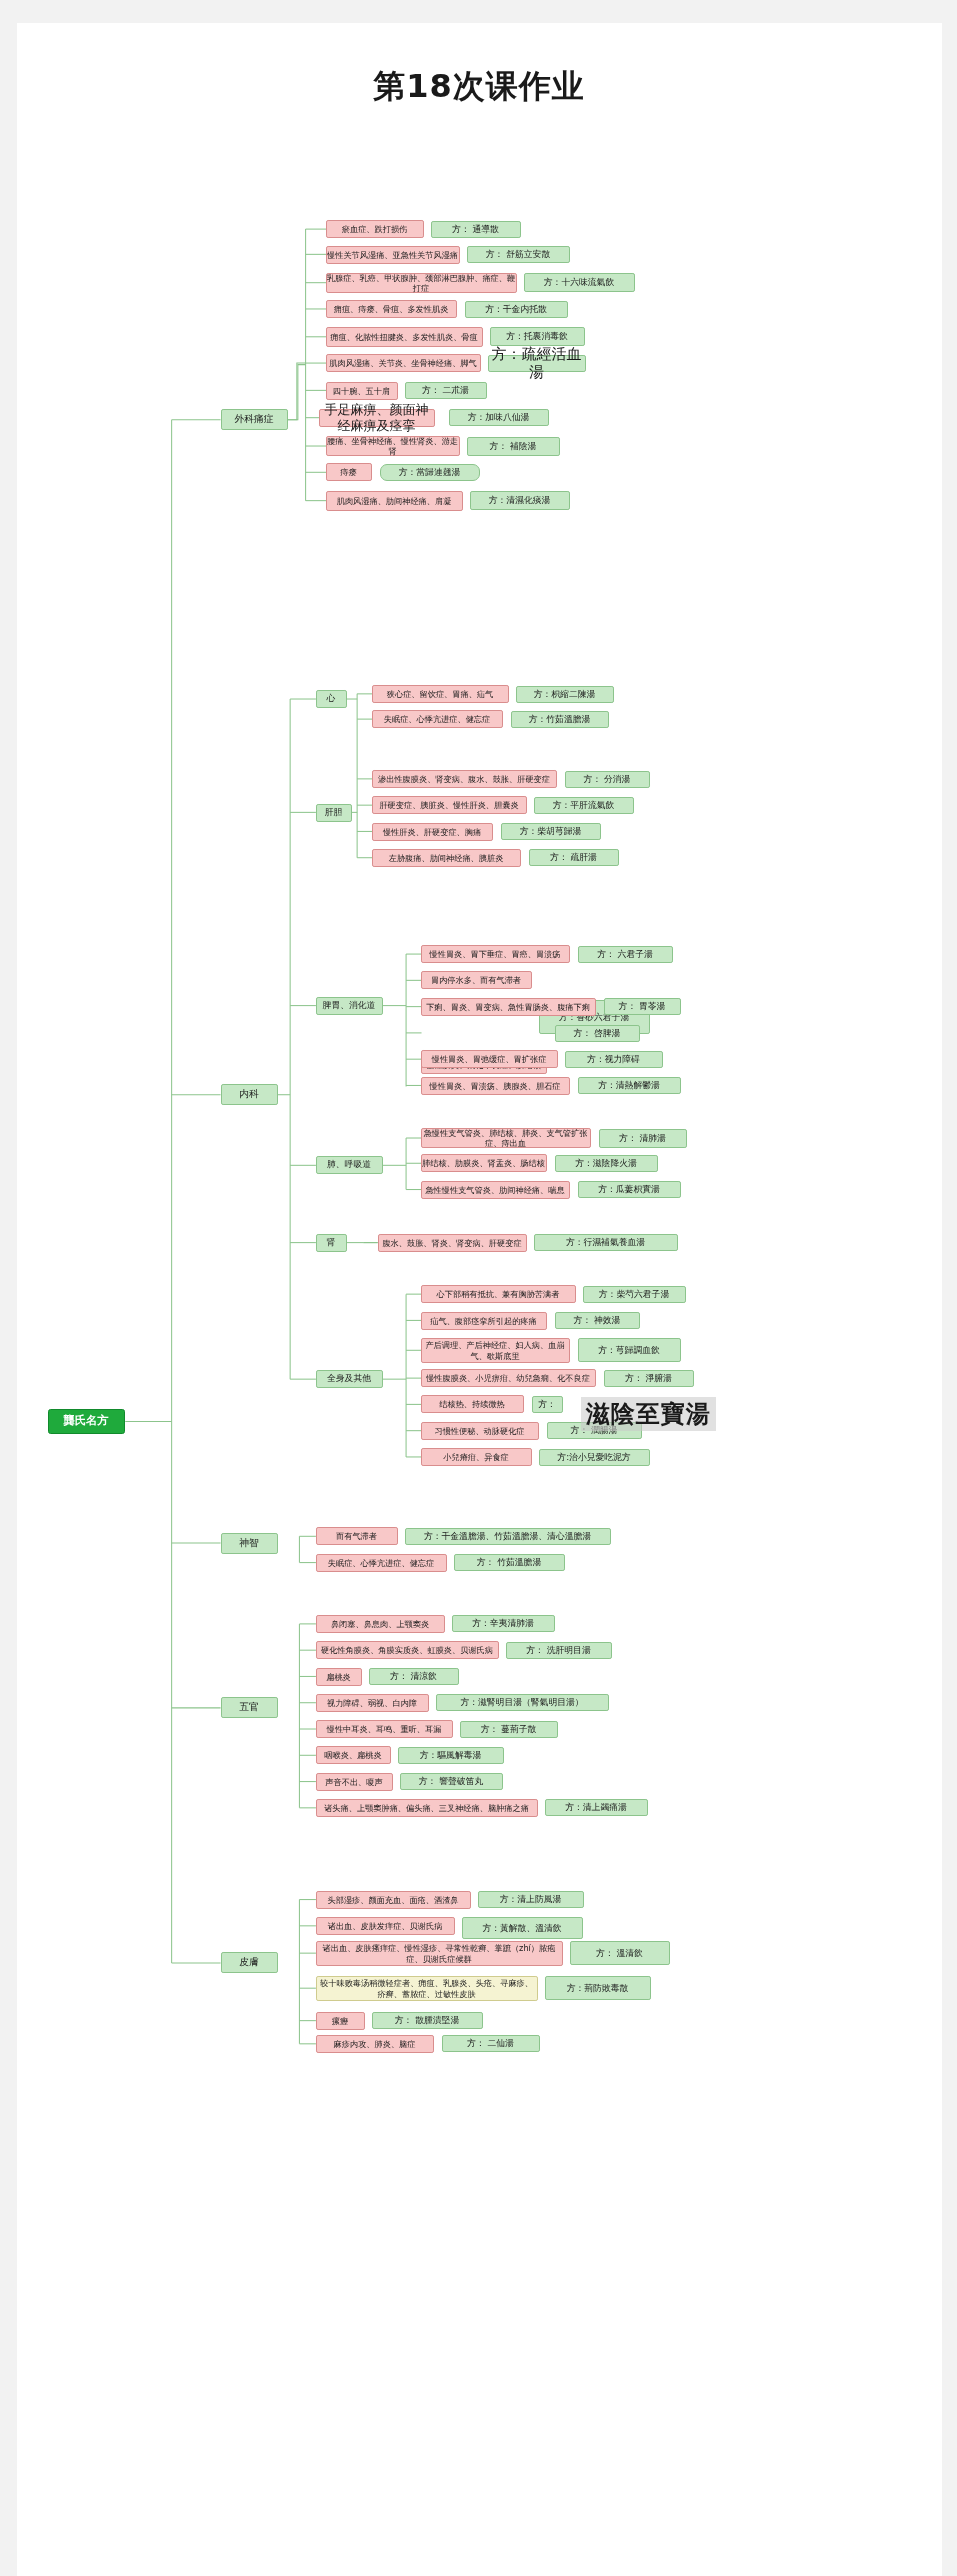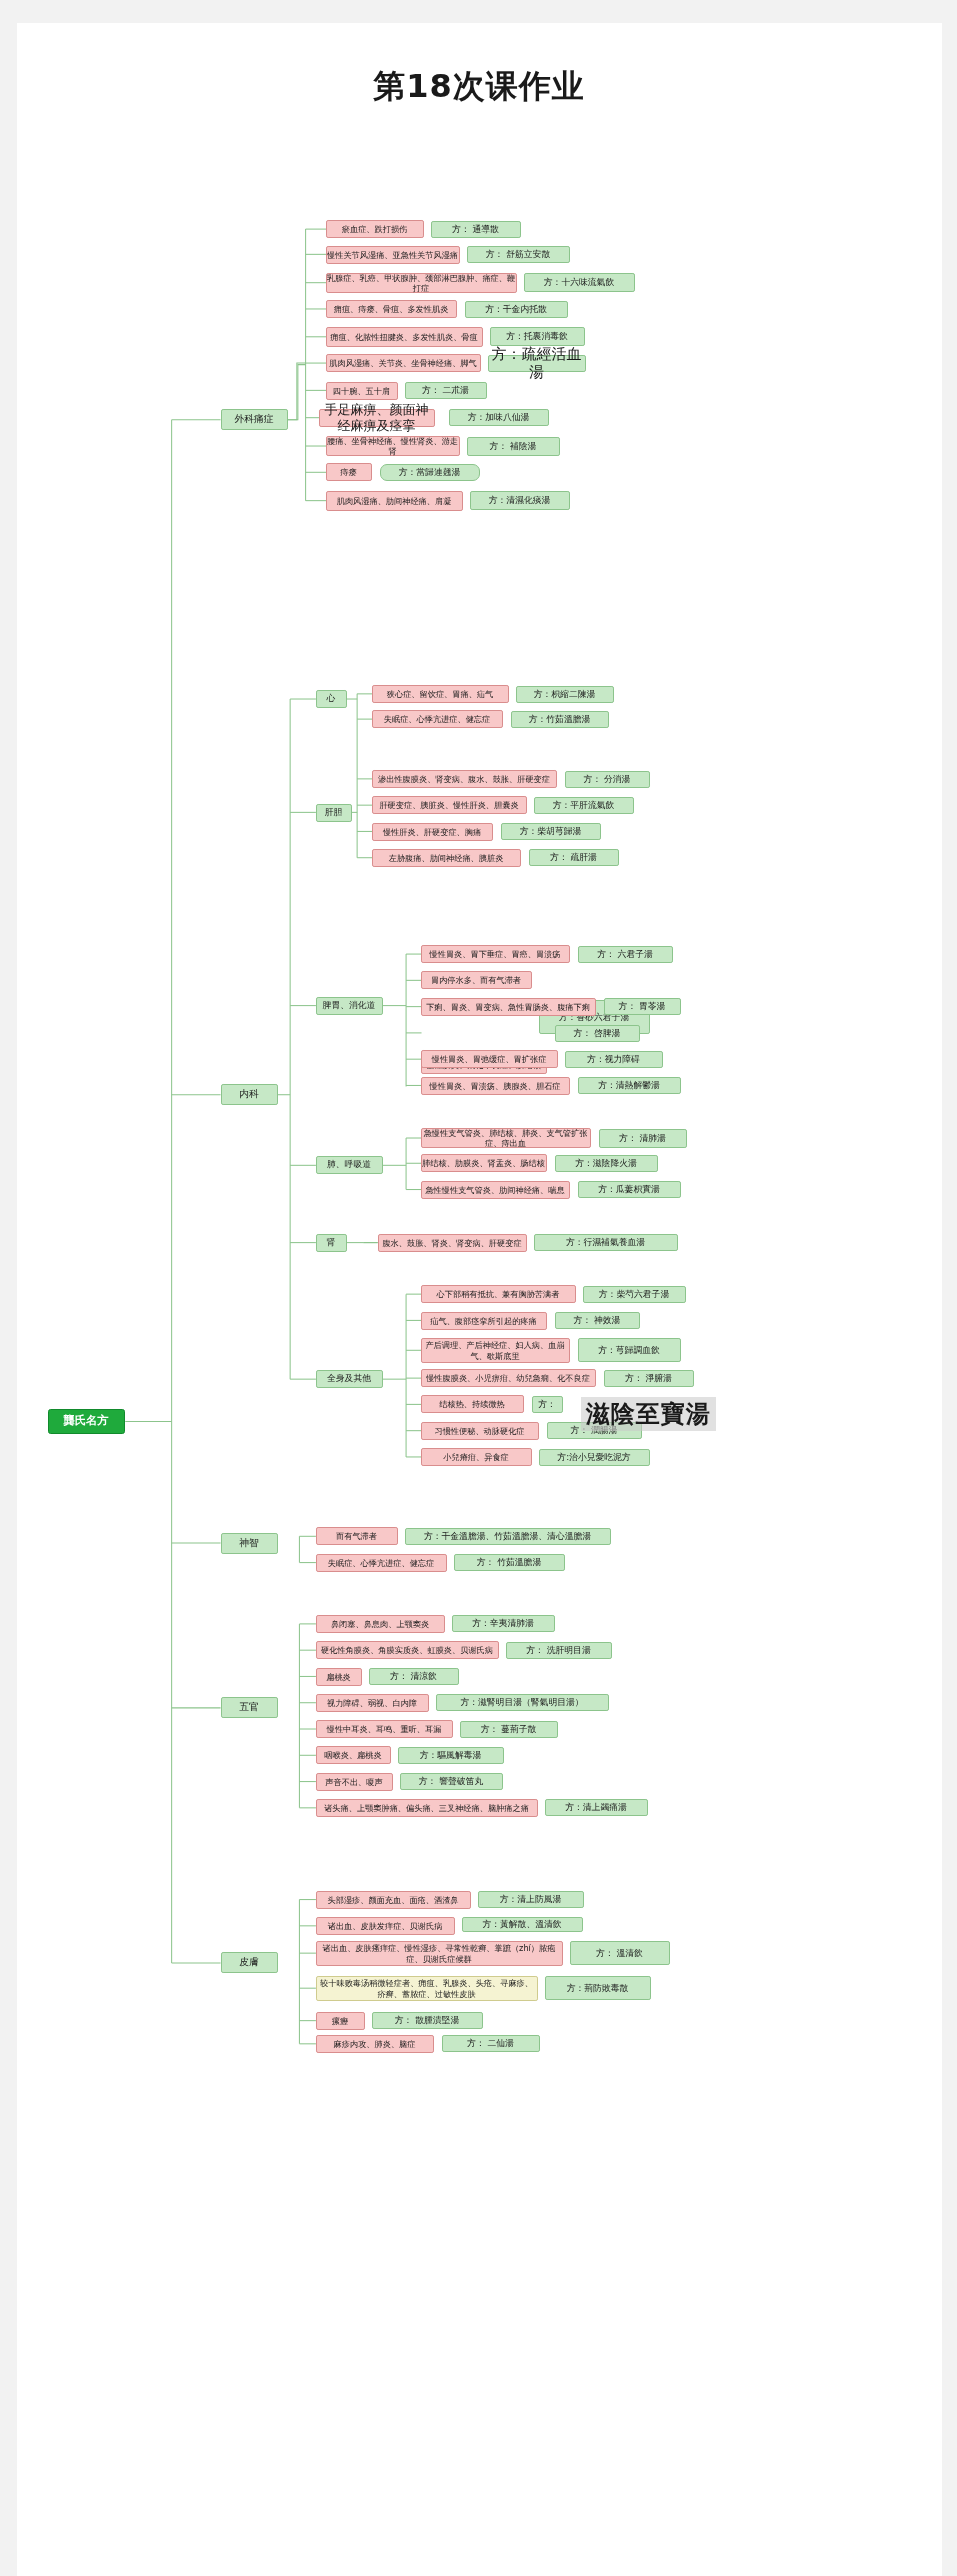--- a/index.html
+++ b/index.html
@@ -263,21 +263,21 @@
         <div class="node rx" style="left: 443px; top: 1698px; width: 98px; height: 16.5px; font-size: 8.8px;">方：  蔓荊子散</div>
         <div class="node cond" style="left: 299px; top: 1723px; width: 75px; height: 17.5px; font-size: 8.2px;">咽喉炎、扁桃炎</div>
         <div class="node rx" style="left: 381px; top: 1724px; width: 106px; height: 16.5px; font-size: 8.8px;">方：驅風解毒湯</div>
         <div class="node cond" style="left: 299px; top: 1750px; width: 77px; height: 17.5px; font-size: 8.2px;">声音不出、嗄声</div>
         <div class="node rx" style="left: 383px; top: 1750px; width: 103px; height: 16.5px; font-size: 8.8px;">方：  響聲破笛丸</div>
         <div class="node cond" style="left: 299px; top: 1776px; width: 222px; height: 17.5px; font-size: 8.2px;">诸头痛、上颚窦肿痛、偏头痛、三叉神经痛、脑肿痛之痛</div>
         <div class="node rx" style="left: 528px; top: 1776px; width: 103px; height: 16.5px; font-size: 8.8px;">方：清上蠲痛湯</div>
         <div class="node cond" style="left: 299px; top: 1868px; width: 155px; height: 17.5px; font-size: 8.2px;">头部湿疹、颜面充血、面疮、酒渣鼻</div>
         <div class="node rx" style="left: 461px; top: 1868px; width: 106px; height: 16.5px; font-size: 8.8px;">方：清上防風湯</div>
         <div class="node cond" style="left: 299px; top: 1894px; width: 139px; height: 17.5px; font-size: 8.2px;">诸出血、皮肤发痒症、贝谢氏病</div>
-        <div class="node rx" style="left: 445px; top: 1894px; width: 121px; height: 15px; font-size: 8.8px;">方：黃解散、溫清飲</div>
+        <div class="node rx" style="left: 445px; top: 1894px; width: 121px; height: 22px; font-size: 8.8px;">方：黃解散、溫清飲</div>
         <div class="node cond" style="left: 299px; top: 1918px; width: 247px; height: 25px; font-size: 8.2px;">诸出血、皮肤瘙痒症、慢性湿疹、寻常性乾癣、掌蹠（zhí）脓疱症、贝谢氏症候群</div>
         <div class="node rx" style="left: 553px; top: 1918px; width: 100px; height: 24px; font-size: 8.8px;">方：  溫清飲</div>
         <div class="node cream" style="left: 299px; top: 1953px; width: 222px; height: 25px; font-size: 8.2px;">较十味败毒汤稍微轻症者、痈疽、乳腺炎、头疮、寻麻疹、疥癣、蓄脓症、过敏性皮肤</div>
         <div class="node rx" style="left: 528px; top: 1953px; width: 106px; height: 24px; font-size: 8.8px;">方：荊防敗毒散</div>
         <div class="node cond" style="left: 299px; top: 1989px; width: 49px; height: 17.5px; font-size: 8.2px;">瘰癧</div>
         <div class="node rx" style="left: 355px; top: 1989px; width: 111px; height: 16.5px; font-size: 8.8px;">方：  散腫潰堅湯</div>
         <div class="node cond" style="left: 299px; top: 2012px; width: 118px; height: 17.5px; font-size: 8.2px;">麻疹内攻、肺炎、脑症</div>
         <div class="node rx" style="left: 425px; top: 2012px; width: 98px; height: 16.5px; font-size: 8.8px;">方：  二仙湯</div>
       </div>
     <div class="overlay-text" id="overlay" style="left: 564px; top: 1374px;">滋陰至寶湯</div>

